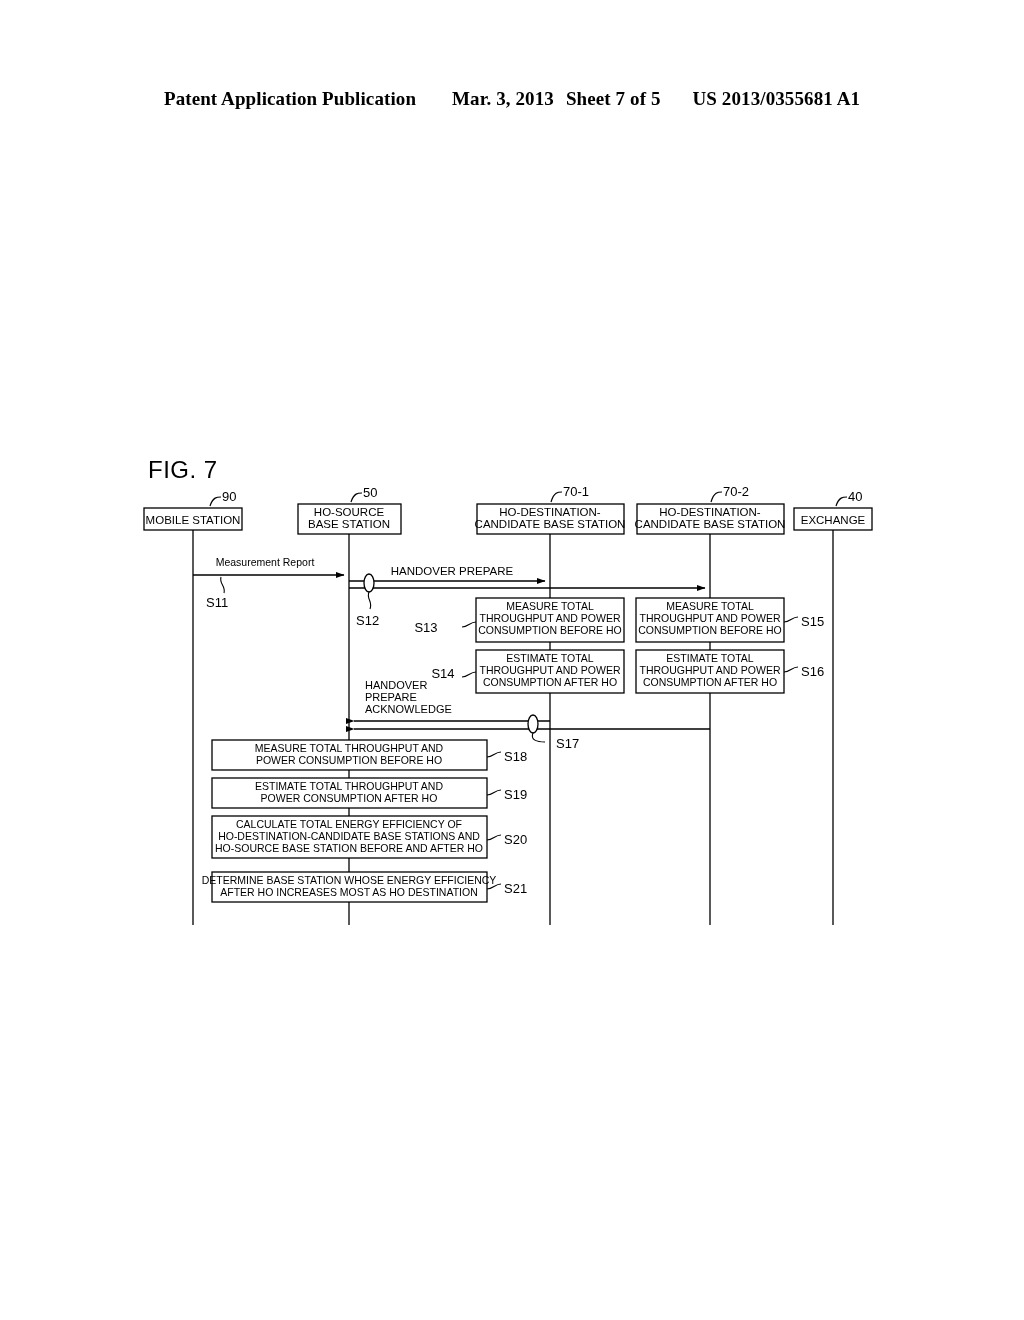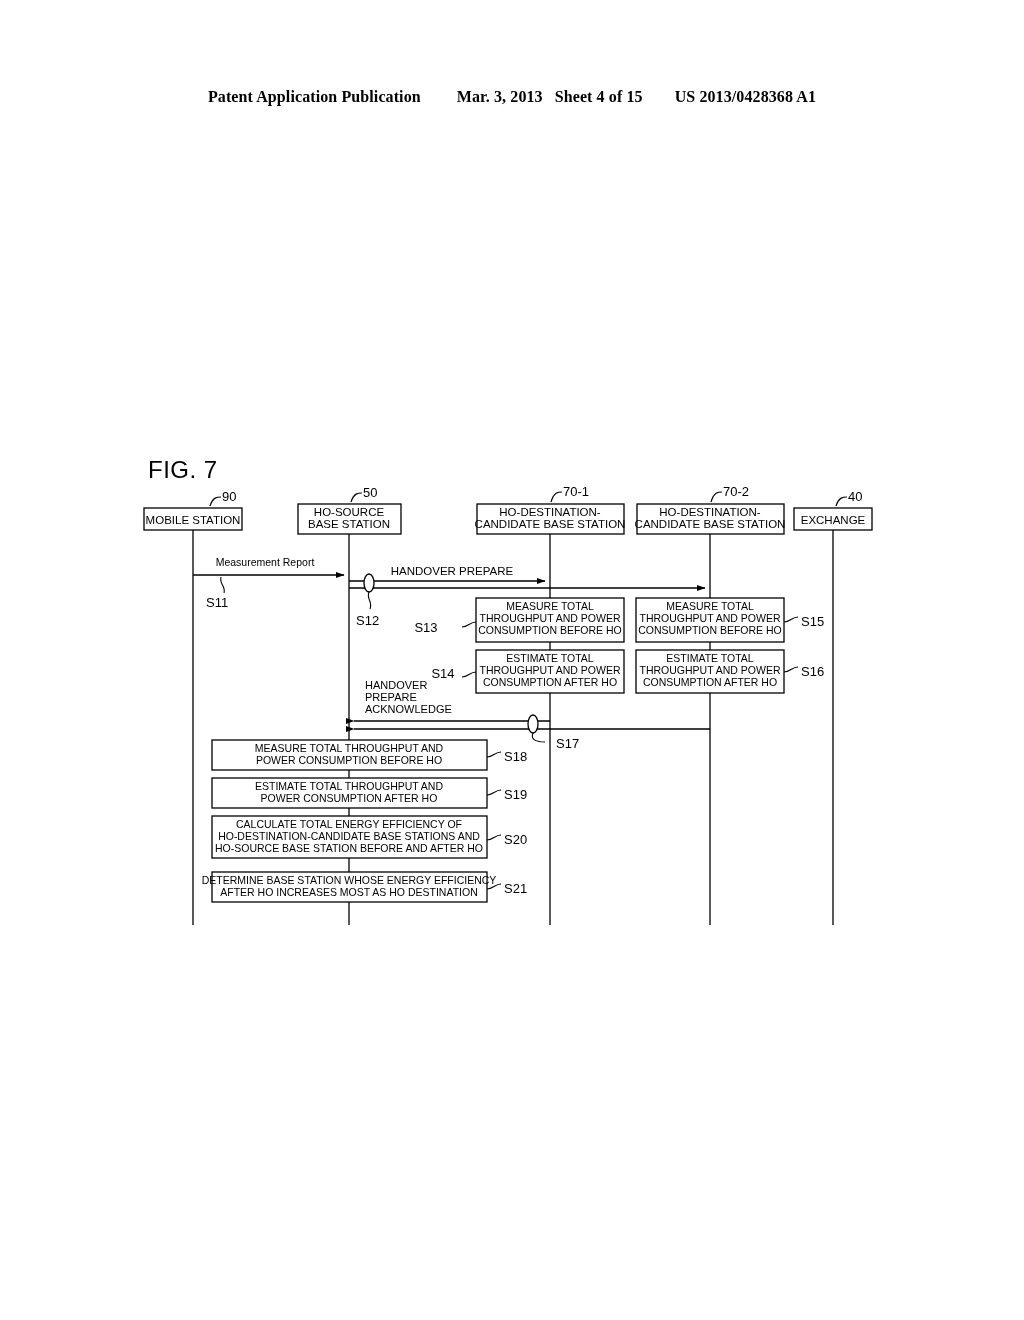--- a/index.html
+++ b/index.html
@@ -13,21 +13,21 @@
   }
   
   #page-header{
     position:absolute;
     left:0; top:88px; width:1024px;
     display:flex;
     justify-content:center;
     align-items:center;
     font-family:"Liberation Serif", serif;
     font-weight:bold;
-    font-size:16px;
+    font-size:19px;
     letter-spacing:0.1px;
     white-space:nowrap;
   }
   #page-header .seg{display:inline-block;}
   #page-header .gap-lg{width:36px;display:inline-block;}
   #page-header .gap-sm{width:12px;display:inline-block;}
   #page-header .gap-md{width:32px;display:inline-block;}
 
   
   #figure{
@@ -51,23 +51,23 @@
   }
 </style>
 </head>
 <body>
 
 <div id="page-header">
   <span class="seg">Patent Application Publication</span>
   <span class="gap-lg"></span>
   <span class="seg">Mar. 3, 2013</span>
   <span class="gap-sm"></span>
-  <span class="seg">Sheet 4 of 15</span>
+  <span class="seg">Sheet 7 of 5</span>
   <span class="gap-md"></span>
-  <span class="seg">US 2013/0428368 A1</span>
+  <span class="seg">US 2013/0355681 A1</span>
 </div>
 
 <div id="figure">
 
   <div id="fig-label">FIG. 7</div>
 
   <svg id="diagram" width="1024" height="1320" viewBox="0 0 1024 1320">
     <defs>
       <marker id="arrowR" markerWidth="9" markerHeight="9" refX="8.5" refY="3.2" orient="auto" markerUnits="userSpaceOnUse">
         <path d="M0,0 L9,3.2 L0,6.4 z" fill="#000"></path>

